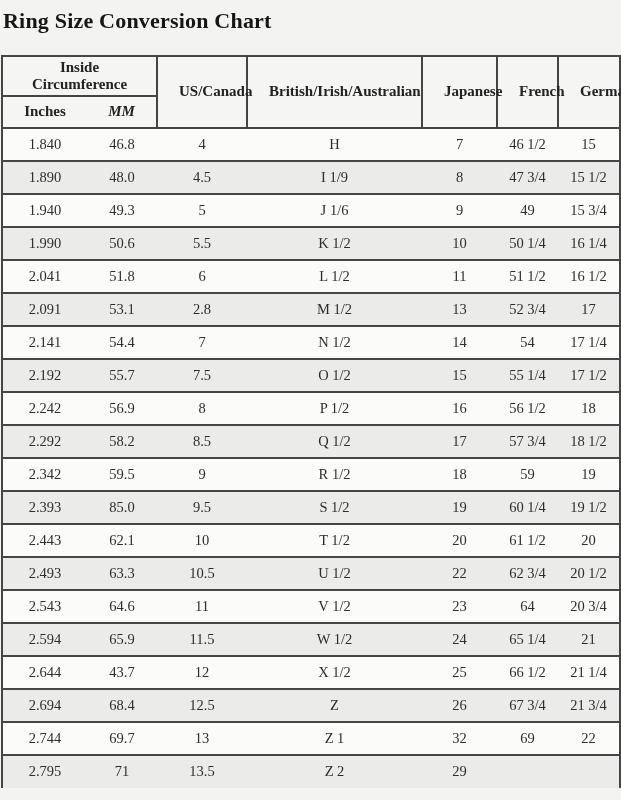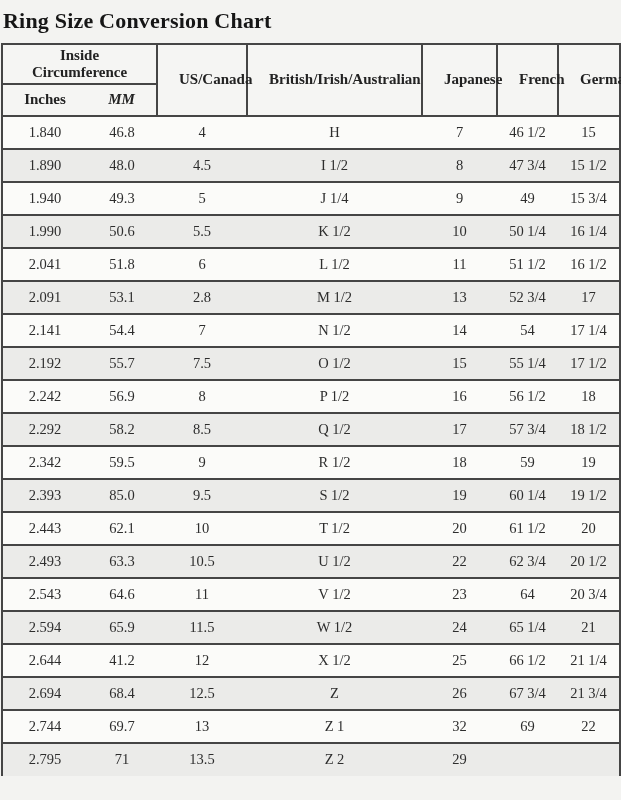--- a/index.html
+++ b/index.html
@@ -21,21 +21,21 @@
     overflow: hidden;
     background: var(--page-bg);
     font-family: "Liberation Serif", "DejaVu Serif", serif;
     color: var(--text);
   }
   h1.page-title {
     font-family: "Liberation Serif", "DejaVu Serif", serif;
     font-size: 22px;
     font-weight: bold;
     color: var(--title);
-    margin: 7px 0 8px 3px;
+    margin: 7px 0 20px 3px;
     line-height: 1.25;
     letter-spacing: 0.2px;
   }
   table.ring-table {
     border-collapse: collapse;
     table-layout: fixed;
     width: 618px;
     margin-left: 1px;
     background: transparent;
   }
@@ -113,30 +113,30 @@
         <td>4</td>
         <td>H</td>
         <td>7</td>
         <td>46 1/2</td>
         <td>15</td>
       </tr>
       <tr>
         <td>1.890</td>
         <td>48.0</td>
         <td>4.5</td>
-        <td>I 1/2</td>
+        <td>I 1/9</td>
         <td>8</td>
         <td>47 3/4</td>
         <td>15 1/2</td>
       </tr>
       <tr>
         <td>1.940</td>
         <td>49.3</td>
         <td>5</td>
-        <td>J 1/4</td>
+        <td>J 1/6</td>
         <td>9</td>
         <td>49</td>
         <td>15 3/4</td>
       </tr>
       <tr>
         <td>1.990</td>
         <td>50.6</td>
         <td>5.5</td>
         <td>K 1/2</td>
         <td>10</td>
@@ -246,21 +246,21 @@
         <td>2.594</td>
         <td>65.9</td>
         <td>11.5</td>
         <td>W 1/2</td>
         <td>24</td>
         <td>65 1/4</td>
         <td>21</td>
       </tr>
       <tr>
         <td>2.644</td>
-        <td>41.2</td>
+        <td>43.7</td>
         <td>12</td>
         <td>X 1/2</td>
         <td>25</td>
         <td>66 1/2</td>
         <td>21 1/4</td>
       </tr>
       <tr>
         <td>2.694</td>
         <td>68.4</td>
         <td>12.5</td>

